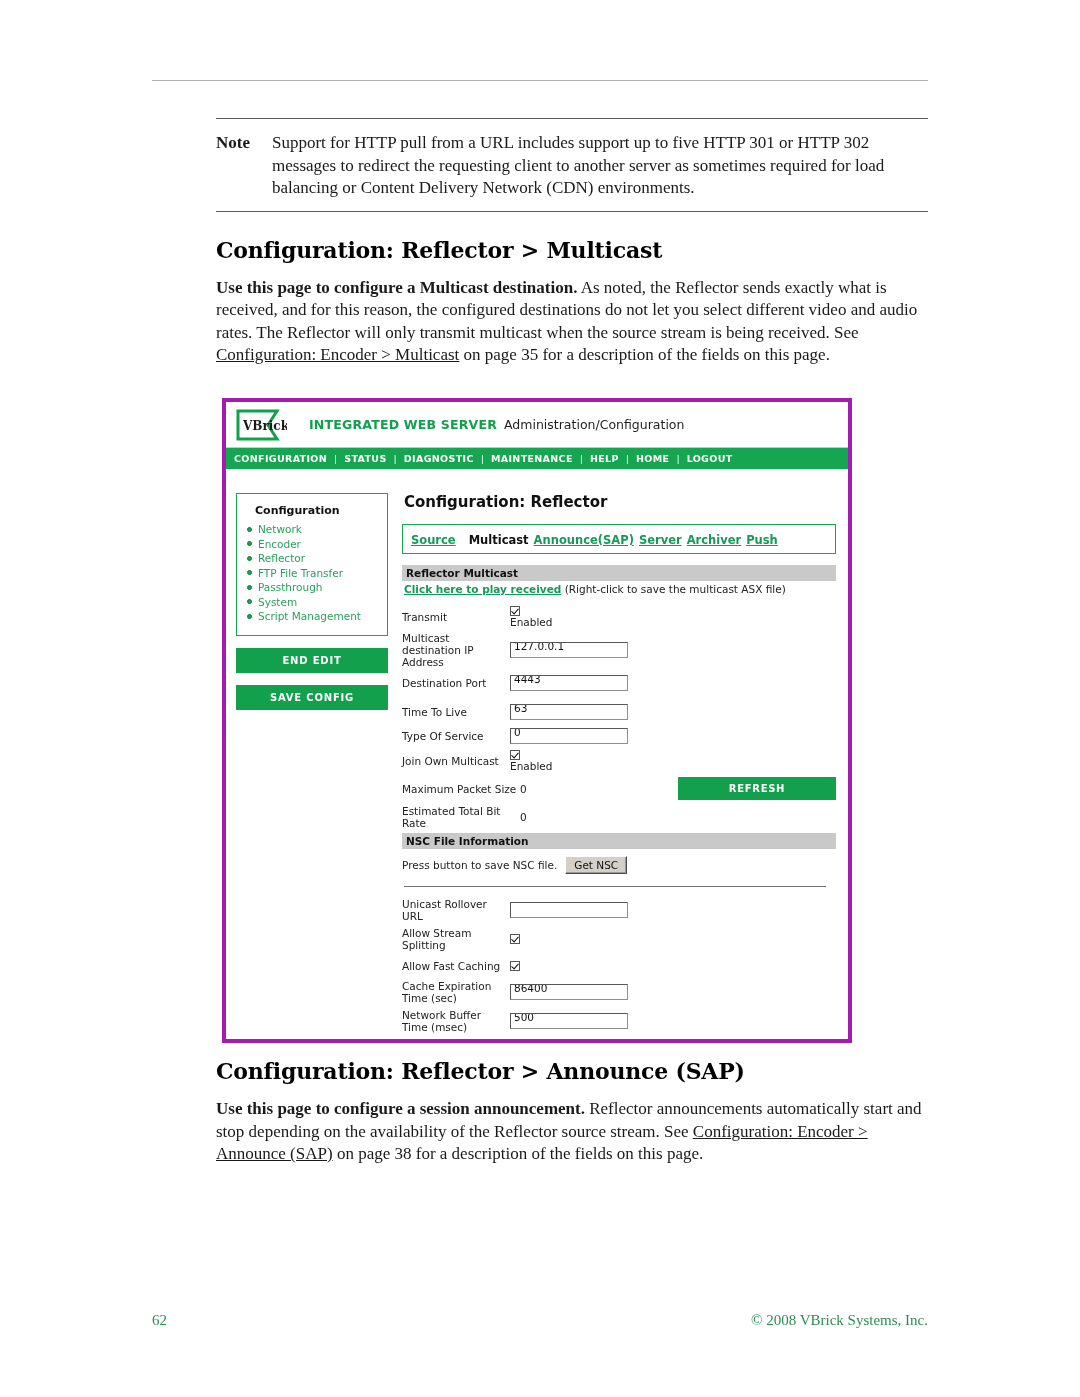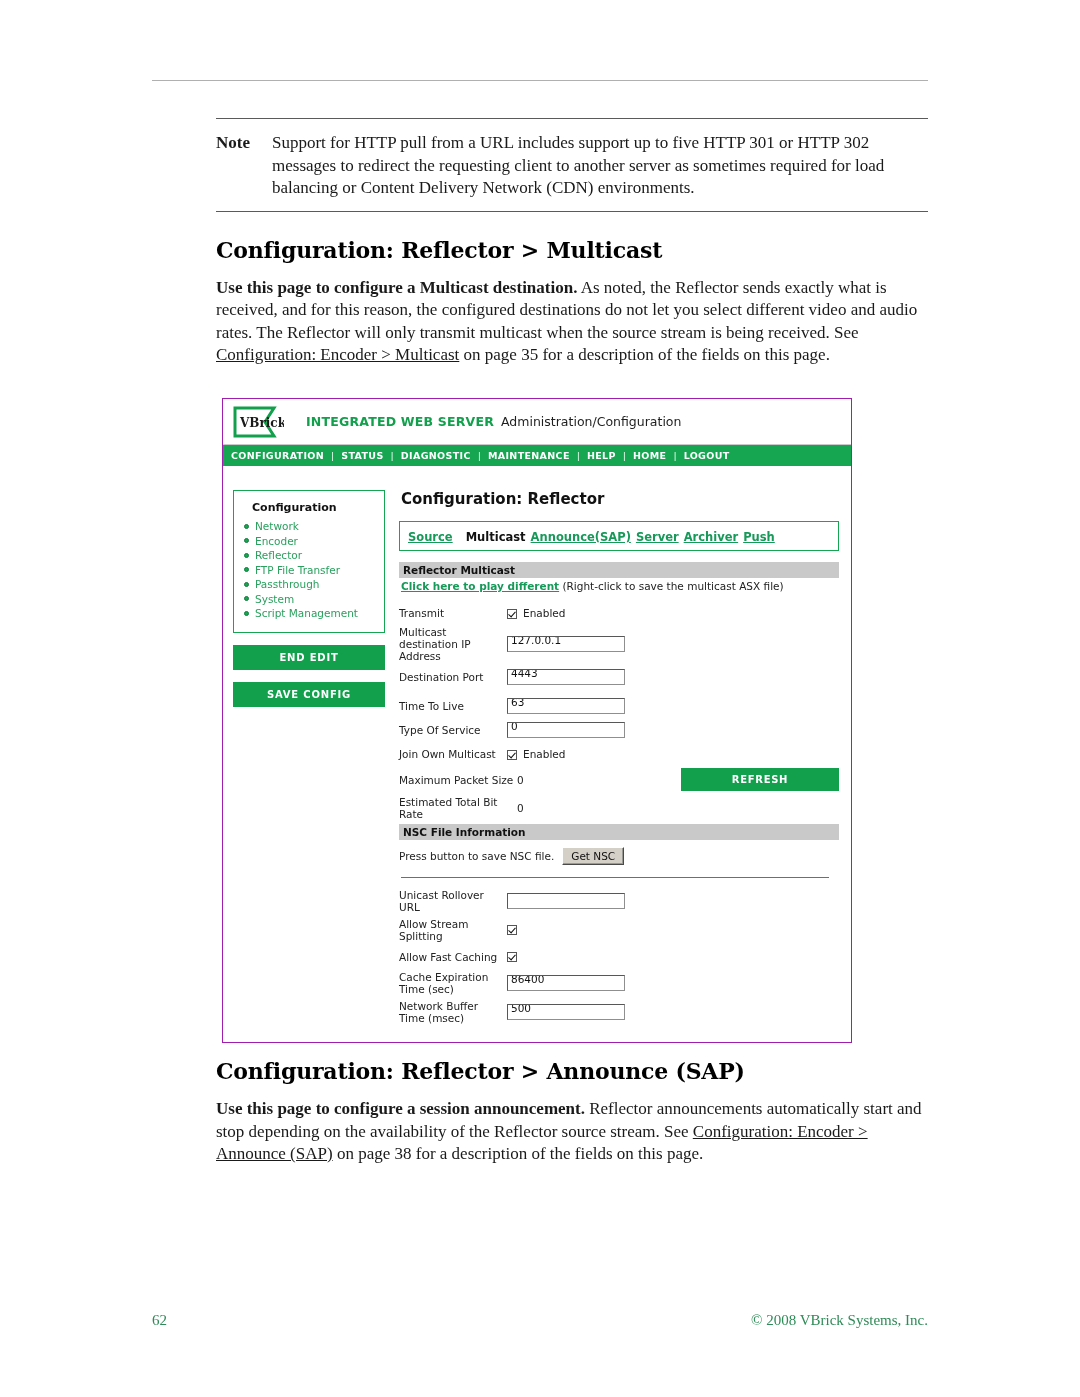--- a/index.html
+++ b/index.html
@@ -33,21 +33,21 @@
     font-weight:bold; font-size:22px; letter-spacing:-0.2px;
     margin:25px 0 14px 0; color:#000;
   }
   p.body { font-size:17px; line-height:22.5px; margin:0 0 0 0; }
   .b { font-weight:bold; }
   .xref { text-decoration:underline; }
 
   
   .shot {
     position:absolute; left:222px; top:398px; width:630px; height:645px;
-    border:1px solid #a21caf; background:#fff;
+    border:4px solid #a21caf; background:#fff;
     font-family:"DejaVu Sans", sans-serif;
     overflow:hidden;
   }
   .shot-header {
     height:46px; border-bottom:1px solid #c9c9c9;
     display:flex; align-items:center; padding-left:9px;
   }
   .logo { width:52px; height:32px; position:relative; flex:0 0 52px; }
   .logo svg { display:block; }
   .hdr-green { color:#12a04c; font-weight:bold; font-size:12.5px; letter-spacing:0.2px;
@@ -102,21 +102,21 @@
     padding:0 0 8px 3px; line-height:15px; font-family:"DejaVu Sans", sans-serif;
   }
   .chk {
     width:10px; height:10px; border:1px solid #555; background:#fff;
     display:inline-block; position:relative; margin-right:6px; vertical-align:-1px;
   }
   .chk.on:after {
     content:""; position:absolute; left:2px; top:0px; width:3px; height:6px;
     border:solid #111; border-width:0 1.4px 1.4px 0; transform:rotate(42deg);
   }
-  .chk-row { display:flex; align-items:flex-end; }
+  .chk-row { display:flex; align-items:flex-start;flex-direction:column; }
   .btn-green {
     background:#13a04d; color:#fff; font-weight:bold; font-size:10px;
     letter-spacing:0.7px; text-align:center; padding:6px 0;
   }
   .refresh { width:158px; margin-left:auto; }
   .row-refresh { display:flex; align-items:center; margin-top:5px; }
   .getnsc {
     background:#d4d0c8; border:1px solid #fff; border-right-color:#4a4a4a;
     border-bottom-color:#4a4a4a; box-shadow:inset -1px -1px 0 #9a9a94;
     font-size:10.5px; padding:2px 8px; color:#111; margin-left:8px;
@@ -214,21 +214,21 @@
 
     <div class="main">
       <div class="main-title">Configuration: Reflector</div>
 
       <div class="tabbar">
         <span class="tab">Source</span><span class="tab current">Multicast</span><span class="tab">Announce(SAP)</span><span class="tab">Server</span><span class="tab">Archiver</span><span class="tab">Push</span>
       </div>
 
       <div class="barhead">Reflector Multicast</div>
       <div class="playlink">
-        <a>Click here to play different</a>
+        <a>Click here to play received</a>
         <span class="paren">(Right-click to save the multicast ASX file)</span>
       </div>
 
       <div class="form">
 
 
         <div class="frow">
           <div class="flabel">Transmit</div>
           <div class="chk-row">
             <span class="chk on"></span>

